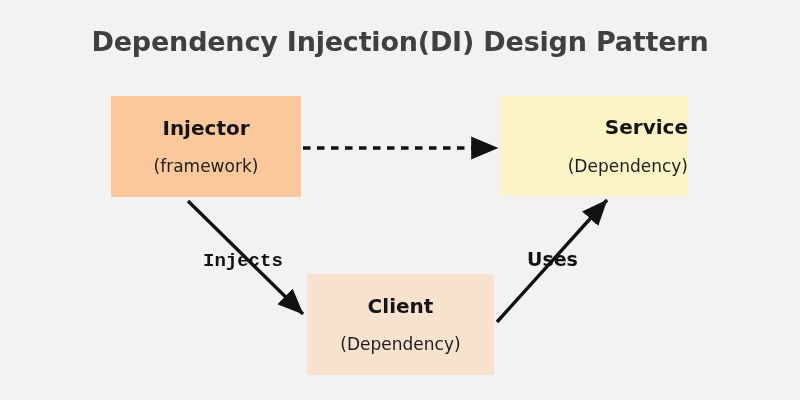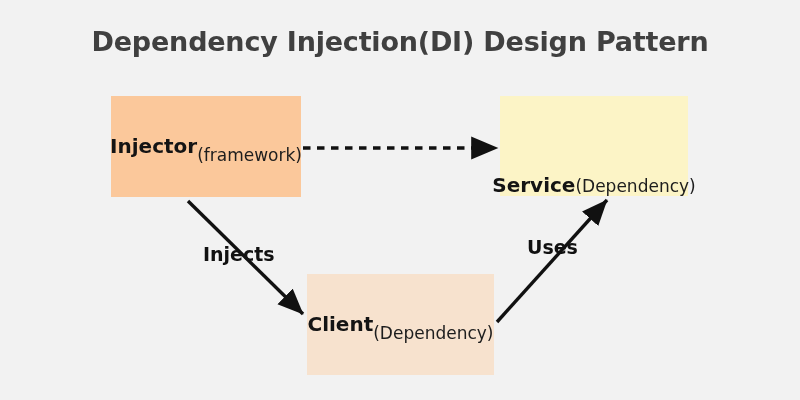--- a/index.html
+++ b/index.html
@@ -27,21 +27,21 @@
     width: 800px;
     text-align: center;
     font-size: 27px;
     font-weight: bold;
     color: #404040;
     letter-spacing: -0.2px;
   }
   .node {
     position: absolute;
     display: flex;
-    flex-direction: row;
+    flex-direction: column;
     align-items: center;
     justify-content: center;
     box-sizing: border-box;
     line-height: 1.12;
   }
   .node .node-title {
     font-size: 20px;
     font-weight: bold;
     color: #141414;
     white-space: nowrap;
@@ -85,25 +85,26 @@
   }
   .edge-label {
     position: absolute;
     font-size: 19px;
     font-weight: bold;
     color: #111111;
     white-space: nowrap;
   }
   #label-injects {
     left: 203px;
-    top: 243px;
+    top: 250px;
+    font-family: Liberation Mono, monospace;
   }
   #label-uses {
     left: 527px;
-    top: 236px;
+    top: 248px;
   }
 </style>
 </head>
 <body>
 
 <div id="canvas">
 
   <div class="diagram-title">Dependency Injection(DI) Design Pattern</div>
 
   <svg id="edges" viewBox="0 0 800 400" xmlns="http://www.w3.org/2000/svg">

